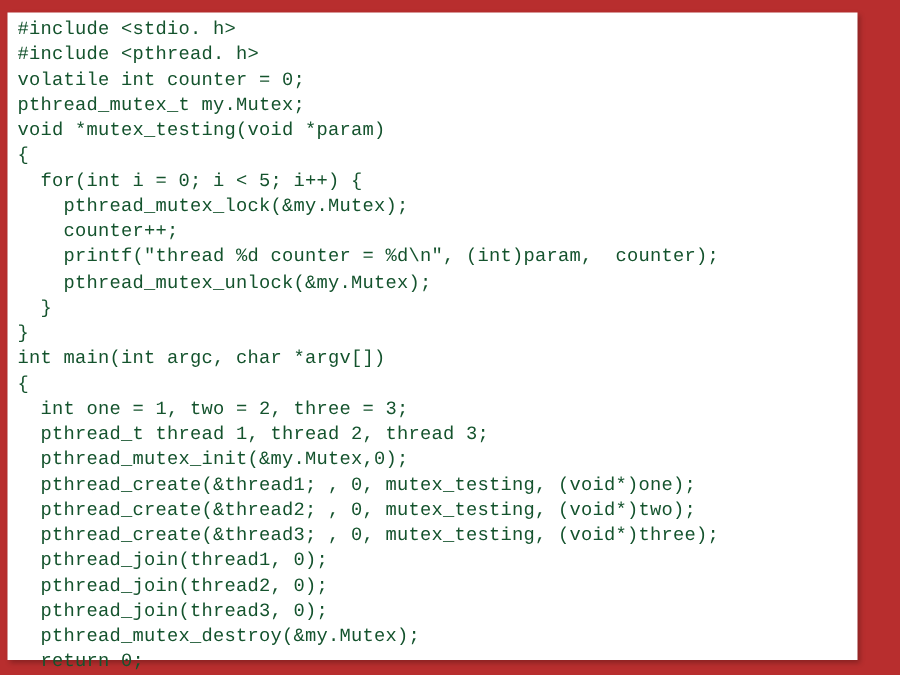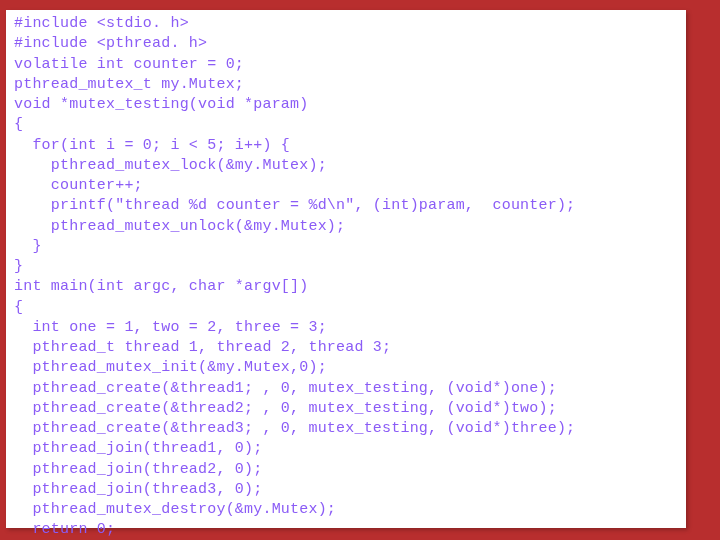--- a/index.html
+++ b/index.html
@@ -29,21 +29,21 @@
   .codebox {
     position: absolute;
     top: 10px;
     left: 6px;
     right: 34px;
     bottom: 12px;
     background: #ffffff;
     box-shadow: 2px 2px 4px rgba(0,0,0,0.25);
     padding: 4px 8px 2px 8px;
     box-sizing: border-box;
-    color: #8b5cf6;
+    color: #14532d;
   }
   .code {
     white-space: pre;
     margin: 0;
     letter-spacing: 0.2px;
     font-family: "Courier New", Courier, monospace;
   }
 </style>
 </head>
 <body>

